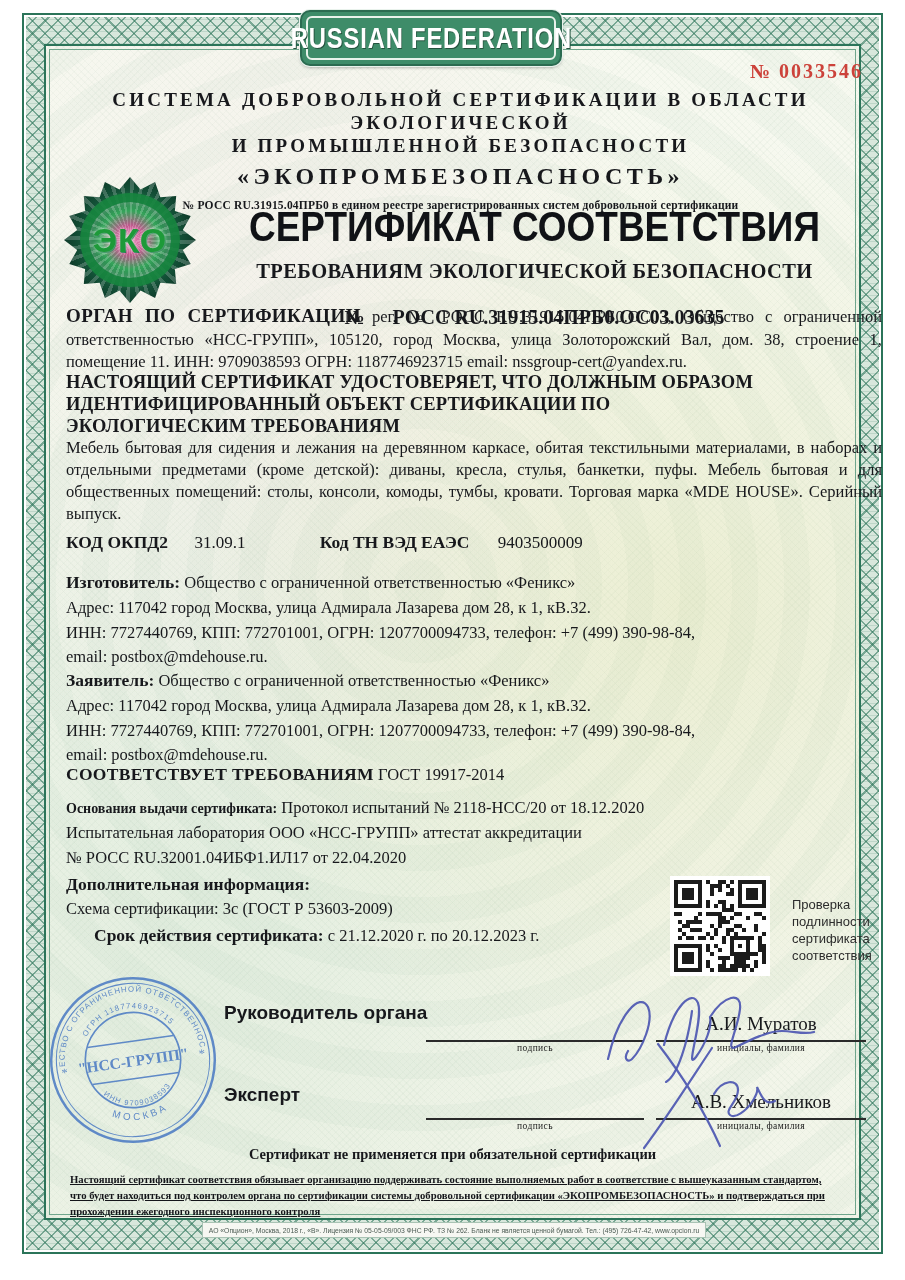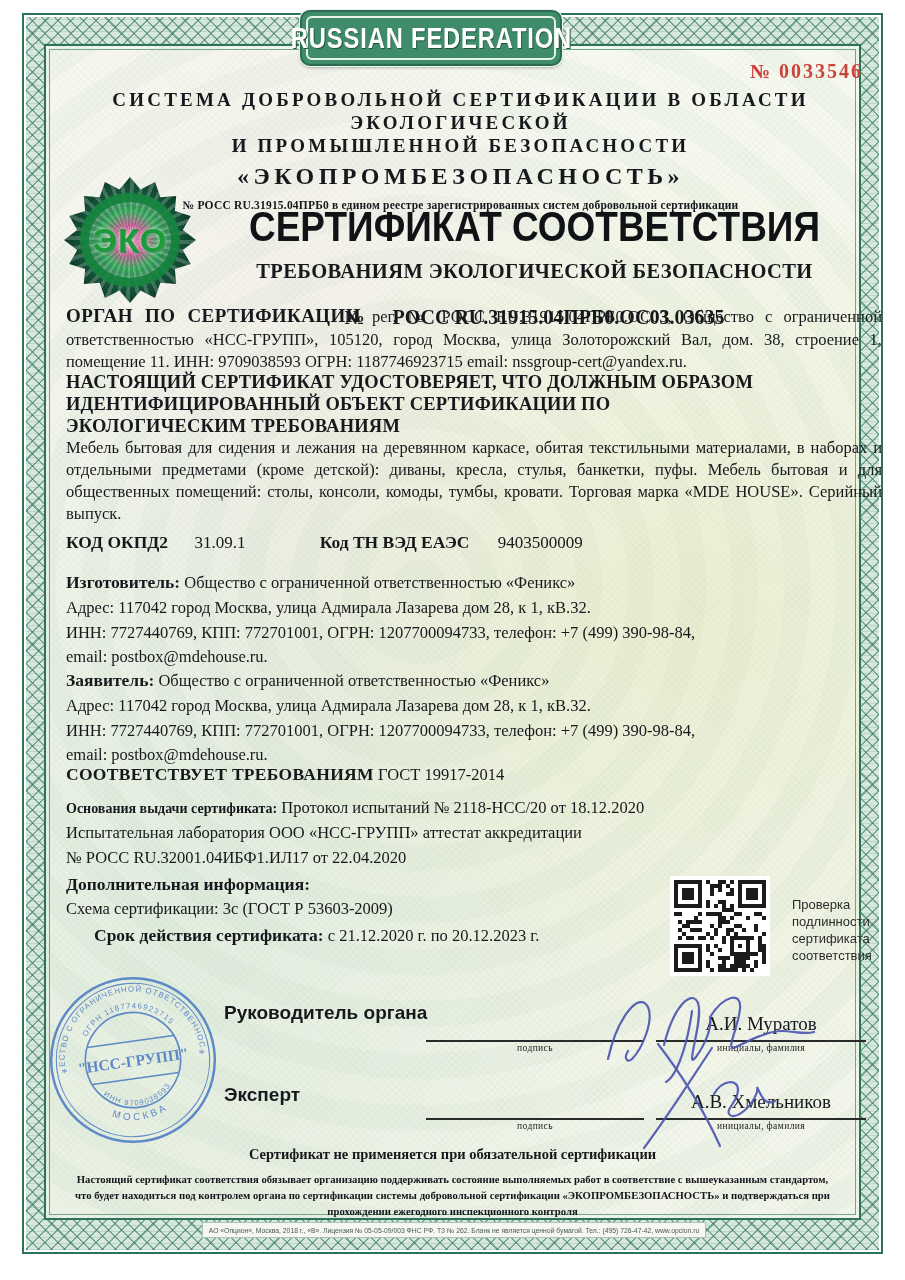--- a/index.html
+++ b/index.html
@@ -104,22 +104,22 @@
   .f-sign1{left:426px;top:1013px;width:218px;}
   .f-name1{left:656px;top:1013px;width:210px;}
   .f-sign2{left:426px;top:1091px;width:218px;}
   .f-name2{left:656px;top:1091px;width:210px;}
   .sig-svg{position:absolute;pointer-events:none;}
   .sig1{left:592px;top:983px;}
   .sig2{left:618px;top:1038px;}
 
   
   .note{position:absolute;left:0;right:0;top:1146px;text-align:center;font-weight:700;font-size:14.5px;}
-  .fineprint{position:absolute;left:70px;right:70px;top:1171px;text-align:center;
-      font-weight:700;font-size:10.7px;line-height:1.5;color:#14151a;}
+  .fineprint{position:absolute;left:70px;right:70px;top:1171px;text-align:left;
+      font-weight:700;font-size:10.7px;line-height:1.5;color:#14151a;text-decoration:underline;}
   .printline{position:absolute;left:202px;top:1222px;width:502px;height:14px;background:#f6f7f2;
       border:1px solid #a9c3b4;display:flex;align-items:center;justify-content:center;z-index:4;}
   .printline span{font-family:"Liberation Sans", sans-serif;font-size:6.8px;color:#4a5a52;white-space:nowrap;}
 
   .stamp text{fill:#4d7cc4;}
 </style>
 </head>
 <body>
 
 <div class="page">

